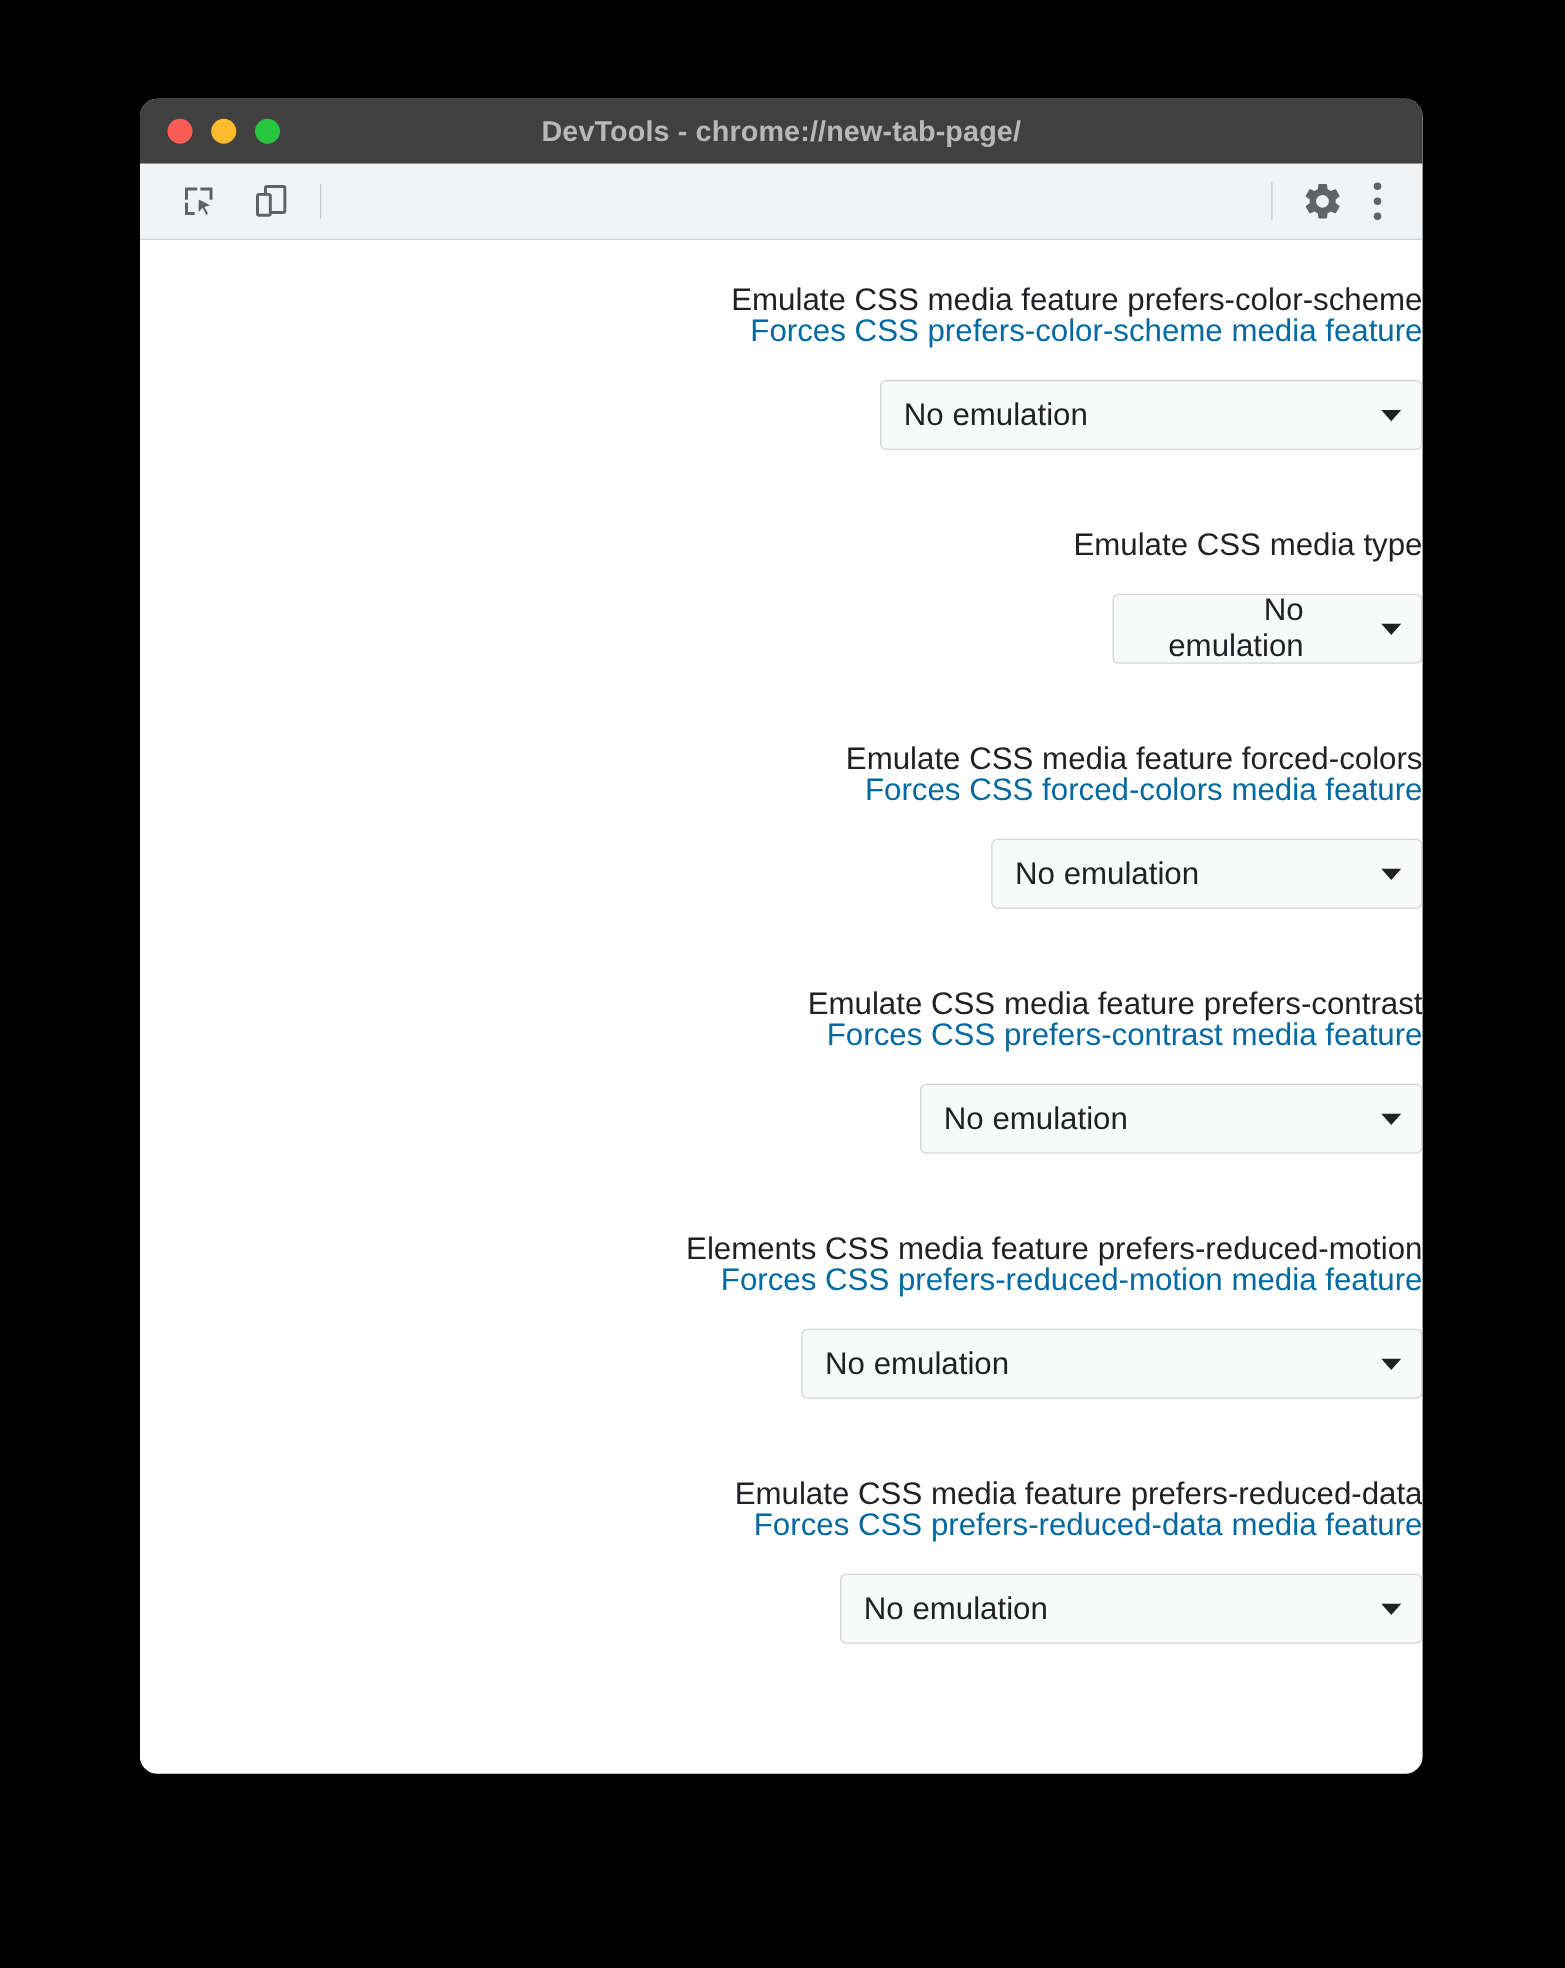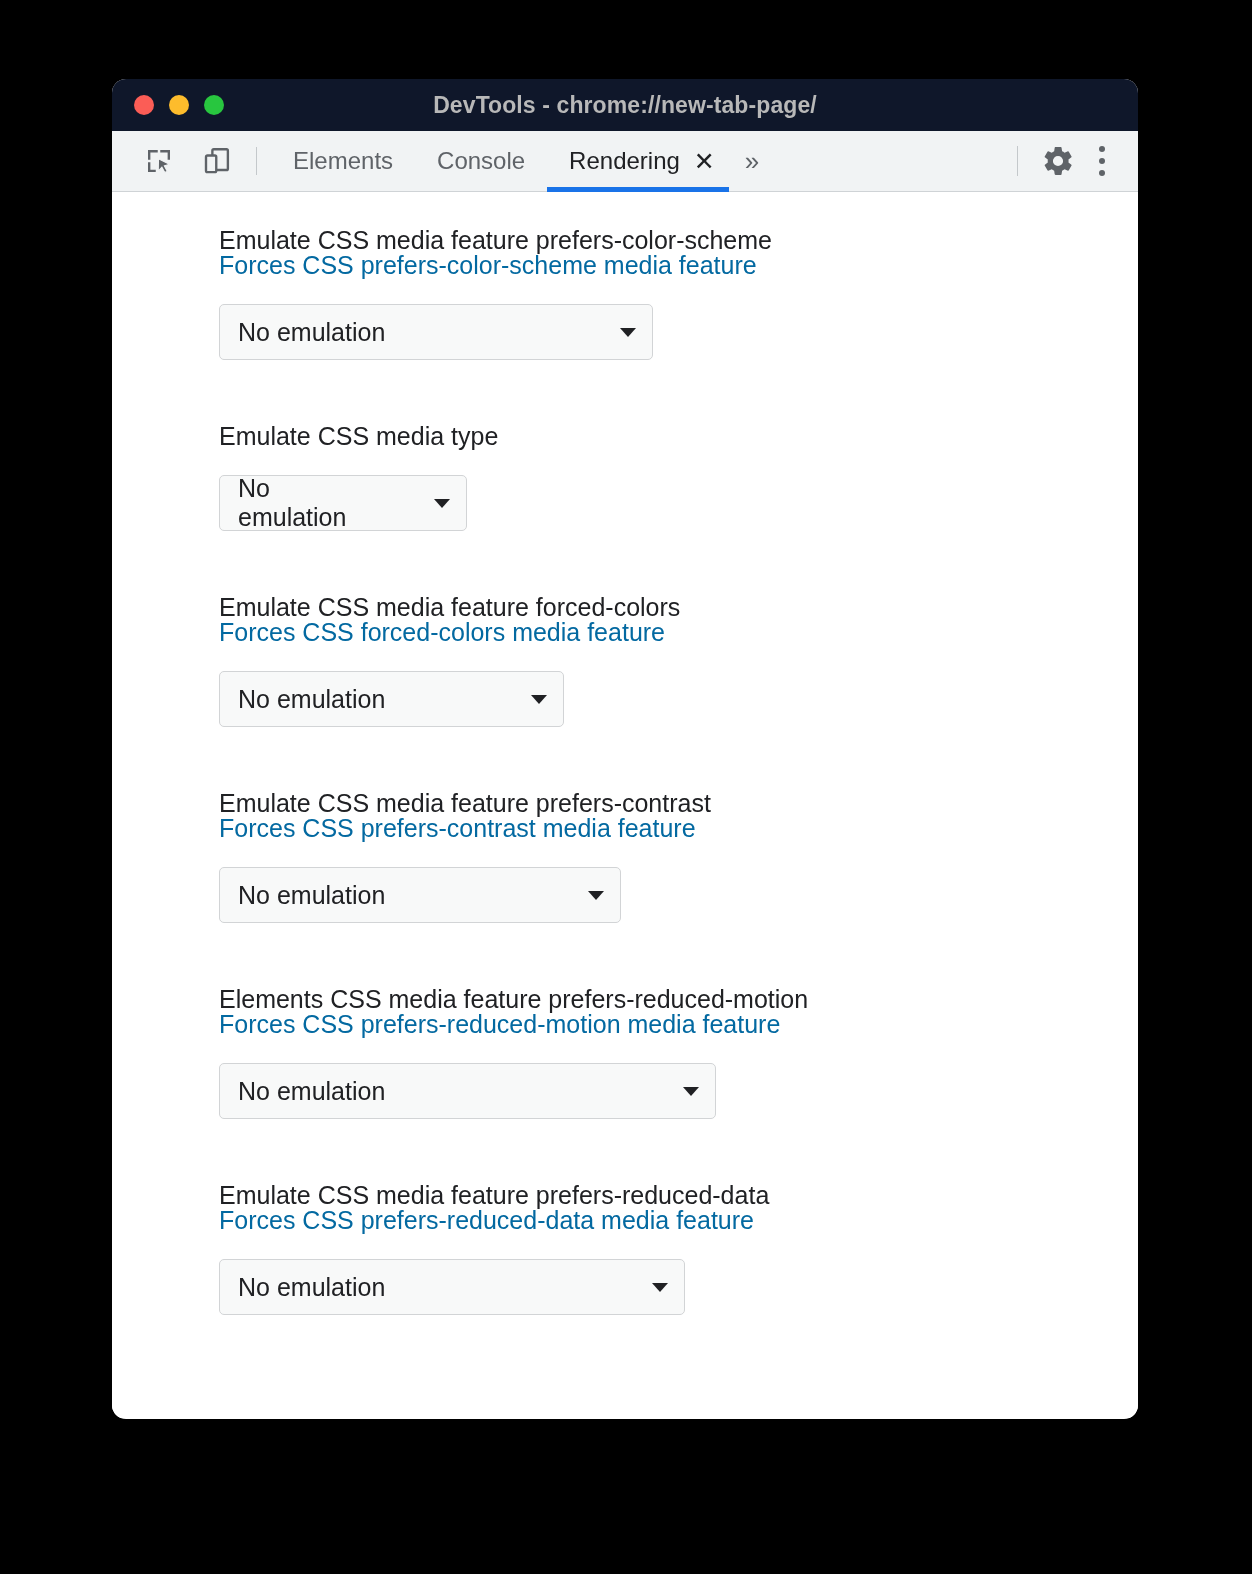--- a/index.html
+++ b/index.html
@@ -30,21 +30,21 @@
     border-radius: 14px;
     overflow: hidden;
     background: #ffffff;
     box-shadow: 0 0 0 0 rgba(0,0,0,0);
   }
 
   
   .titlebar {
     position: relative;
     height: 52px;
-    background: #0f172a;
+    background: #404040;
     display: flex;
     align-items: center;
   }
   .traffic {
     position: absolute;
     left: 22px;
     top: 0;
     height: 52px;
     display: flex;
     align-items: center;
@@ -161,21 +161,22 @@
 
   
   .panel {
     background: #ffffff;
     height: 1226px;
     padding: 0 0 0 0;
     overflow: hidden;
   }
 
   .setting {
-    padding-left: 107px;
+    padding-left: 84px;
+    text-align: right;
   }
   .setting-title {
     font-size: 25px;
     color: #202124;
     line-height: 1.0;
     padding-top: 0;
   }
   .setting-desc {
     font-size: 25px;
     color: #0369a1;
@@ -244,35 +245,20 @@
 
       <div class="tb-icon-btn">
         <svg width="30" height="30" viewBox="0 0 24 24">
           <rect x="8.3" y="2.6" width="12.4" height="16.6" rx="1.1" fill="none" stroke="#5f6368" stroke-width="1.9"></rect>
           <rect x="3.2" y="7.6" width="8.2" height="13.3" rx="1.1" fill="#f1f3f4" stroke="#5f6368" stroke-width="1.9"></rect>
         </svg>
       </div>
 
       <div class="tb-sep"></div>
 
-      <div class="tabs">
-        <div class="tab">
-          <span>Elements</span>
-        </div>
-        <div class="tab">
-          <span>Console</span>
-        </div>
-        <div class="tab active">
-          <span>Rendering</span>
-          <span class="tab-close">✕</span>
-        </div>
-        <div class="tab-more">
-          <span>»</span>
-        </div>
-      </div>
 
       <div class="toolbar-right">
         <div class="tr-sep"></div>
         <div class="gear-btn">
           <svg width="34" height="34" viewBox="0 0 24 24">
             <path fill="#5f6368" d="M19.4 13a7.8 7.8 0 0 0 .06-1 7.8 7.8 0 0 0-.07-1l2.05-1.6a.5.5 0 0 0 .12-.62l-1.94-3.36a.49.49 0 0 0-.6-.22l-2.4.97a7.3 7.3 0 0 0-1.73-1l-.37-2.55a.49.49 0 0 0-.49-.42h-3.88a.49.49 0 0 0-.49.42l-.37 2.55c-.62.26-1.2.6-1.73 1l-2.4-.97a.49.49 0 0 0-.6.22L2.62 8.78a.5.5 0 0 0 .12.63L4.8 11a7.9 7.9 0 0 0 0 2l-2.06 1.6a.5.5 0 0 0-.12.62l1.94 3.36c.12.22.38.3.6.22l2.4-.97c.54.4 1.11.74 1.73 1l.37 2.55c.4.24.25.42.49.42h3.88c.24 0 .45-.18.49-.42l.37-2.55c.62-.26 1.2-.6 1.73-1l2.4.97c.22.08.48 0 .6-.22l1.94-3.36a.5.5 0 0 0-.12-.62L19.4 13zM12 15.6A3.6 3.6 0 1 1 12 8.4a3.6 3.6 0 0 1 0 7.2z"></path>
           </svg>
         </div>
         <div class="kebab-btn">
           <span class="kebab-inner">

